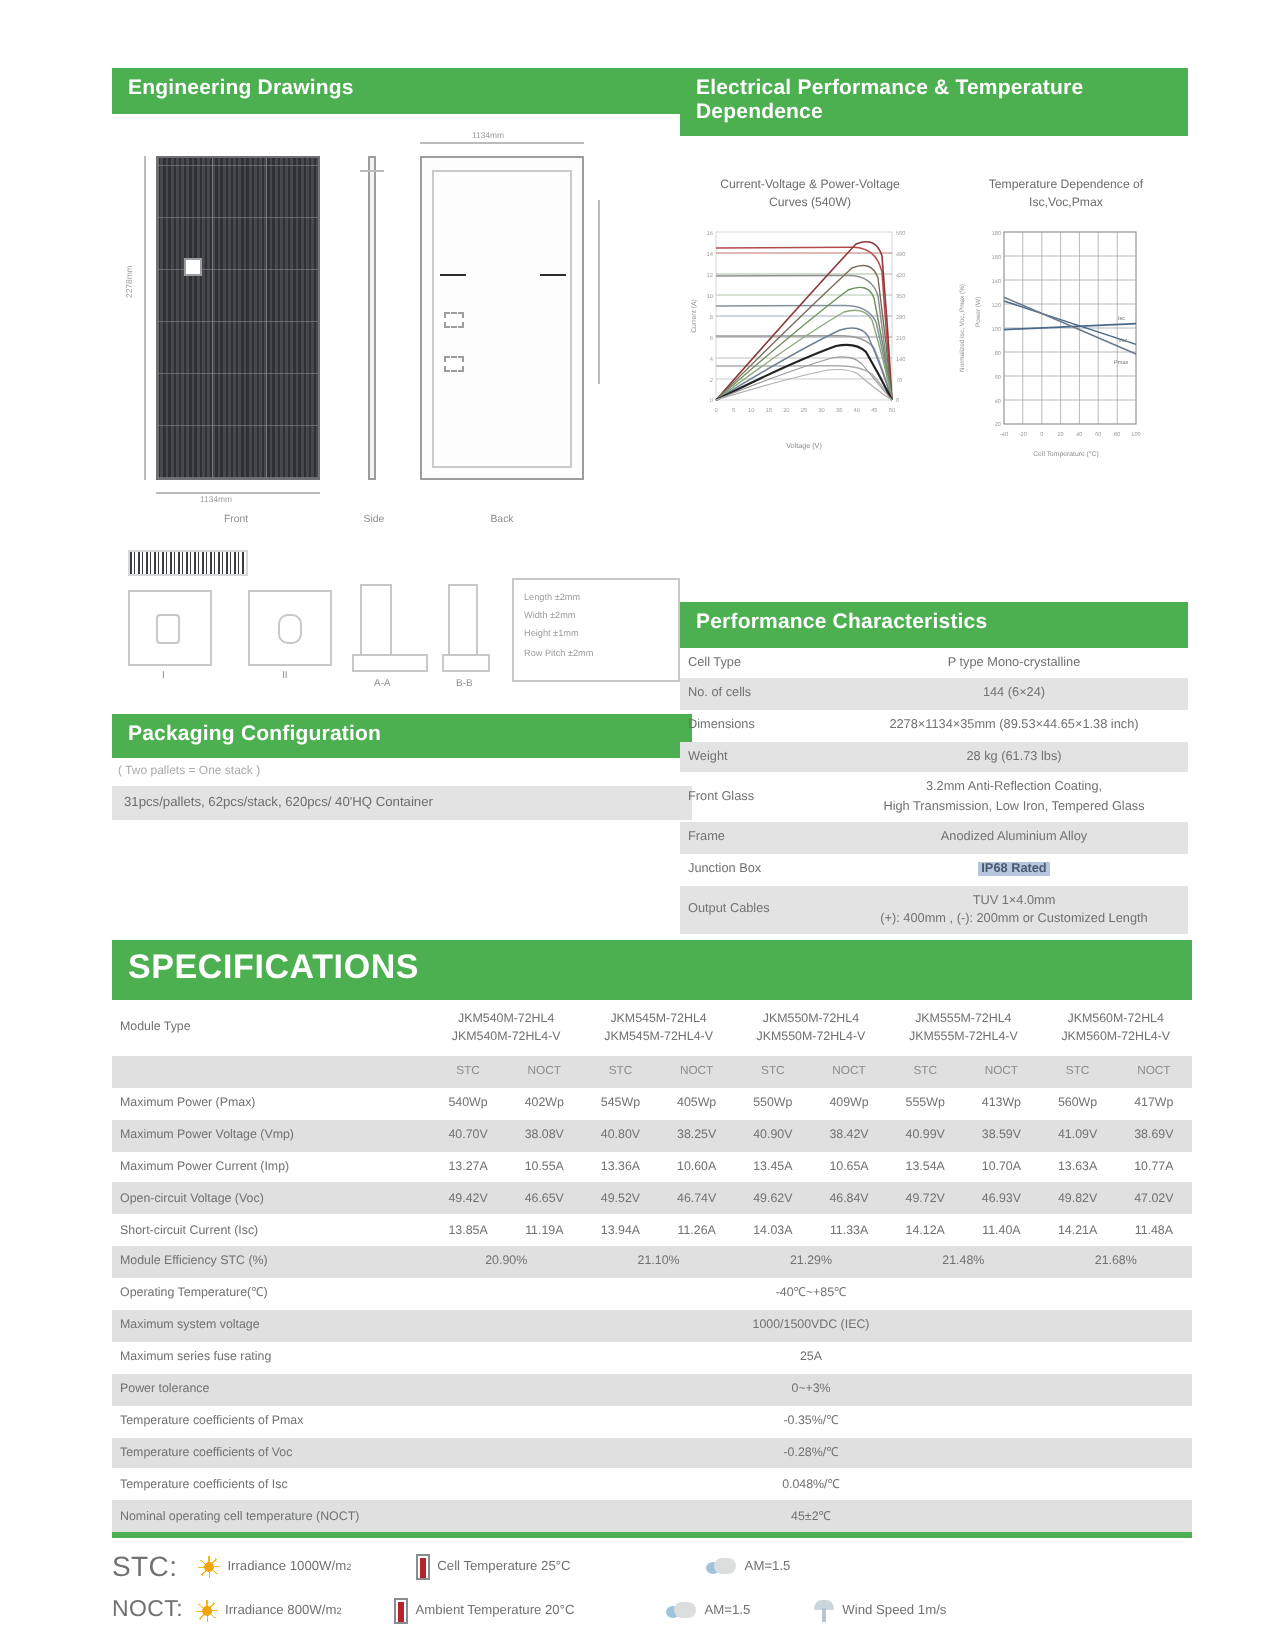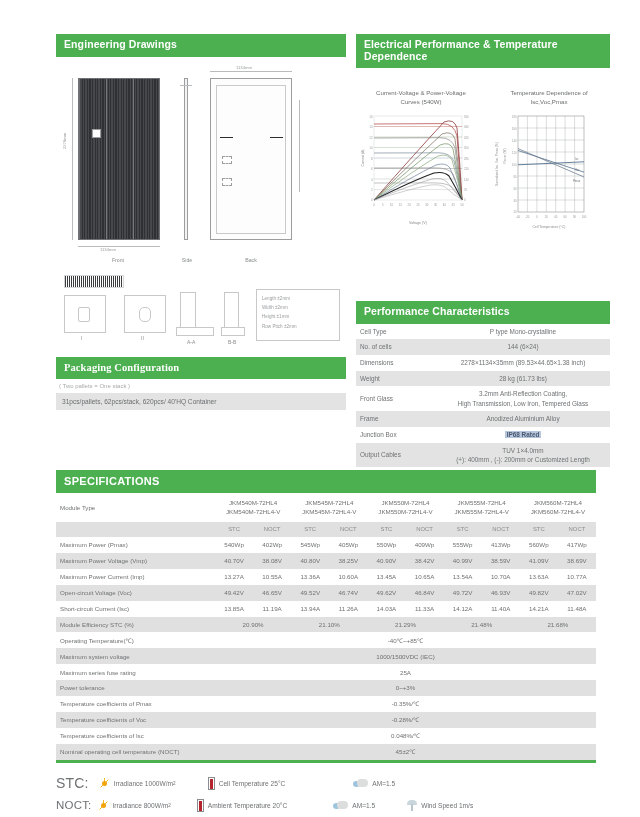--- a/index.html
+++ b/index.html
@@ -15,21 +15,21 @@
   .sec-head{
     background:#4CAF50;color:#ffffff;
     font-size:10.5px;font-weight:bold;
     letter-spacing:0.1px;
     padding:5px 8px 6px 8px;
     line-height:1.1;
   }
 
   
   .col-left{position:absolute;left:56px;top:34px;width:290px;}
-  .col-right{position:absolute;left:356px;top:34px;width:254px;}
+  .col-right{position:absolute;left:340px;top:34px;width:254px;}
 
   
   .draw-area{position:relative;height:208px;margin-top:6px;}
   .view-cap{
     position:absolute;font-size:5.2px;color:#8a8c8e;text-align:center;
   }
   .dim-txt{position:absolute;font-size:4.2px;color:#9a9c9e;white-space:nowrap;}
 
   .panel-front{
     position:absolute;left:22px;top:15px;width:82px;height:162px;
@@ -208,21 +208,21 @@
       <div class="detail-cap" style="left:172px;top:66px;">B-B</div>
 
       <div class="tol-box">
         <div>Length  ±2mm</div>
         <div>Width  ±2mm</div>
         <div>Height  ±1mm</div>
         <div>Row Pitch  ±2mm</div>
       </div>
     </div>
 
-    <div class="sec-head" style="margin-top:6px;font-family:Liberation Serif, serif;">Packaging Configuration</div>
+    <div class="sec-head" style="margin-top:6px;">Packaging Configuration</div>
     <div class="pack-sub">( Two pallets = One stack )</div>
     <div class="pack-row">31pcs/pallets, 62pcs/stack, 620pcs/ 40'HQ Container</div>
   </div>
 
   <div class="col-right">
 
     <div class="sec-head">Electrical Performance &amp; Temperature Dependence</div>
 
     <div class="charts">
 
@@ -399,21 +399,21 @@
         <tr class="alt">
           <td class="k">Output Cables</td>
           <td class="v" style="white-space:pre-line;">TUV  1×4.0mm
 (+): 400mm , (-): 200mm or Customized Length</td>
         </tr>
       </tbody>
     </table>
   </div>
 
   <div class="specs-wrap">
-    <div class="sec-head" style="font-size:11px;letter-spacing:0.3px;">SPECIFICATIONS</div>
+    <div class="sec-head" style="font-size:17px;letter-spacing:0.3px;">SPECIFICATIONS</div>
 
     <table class="spec">
       <tbody>
 
         <tr class="mt">
           <td class="lbl">Module Type</td>
           <td colspan="2">
             <span>JKM540M-72HL4</span><br>
             <span>JKM540M-72HL4-V</span>
           </td>

